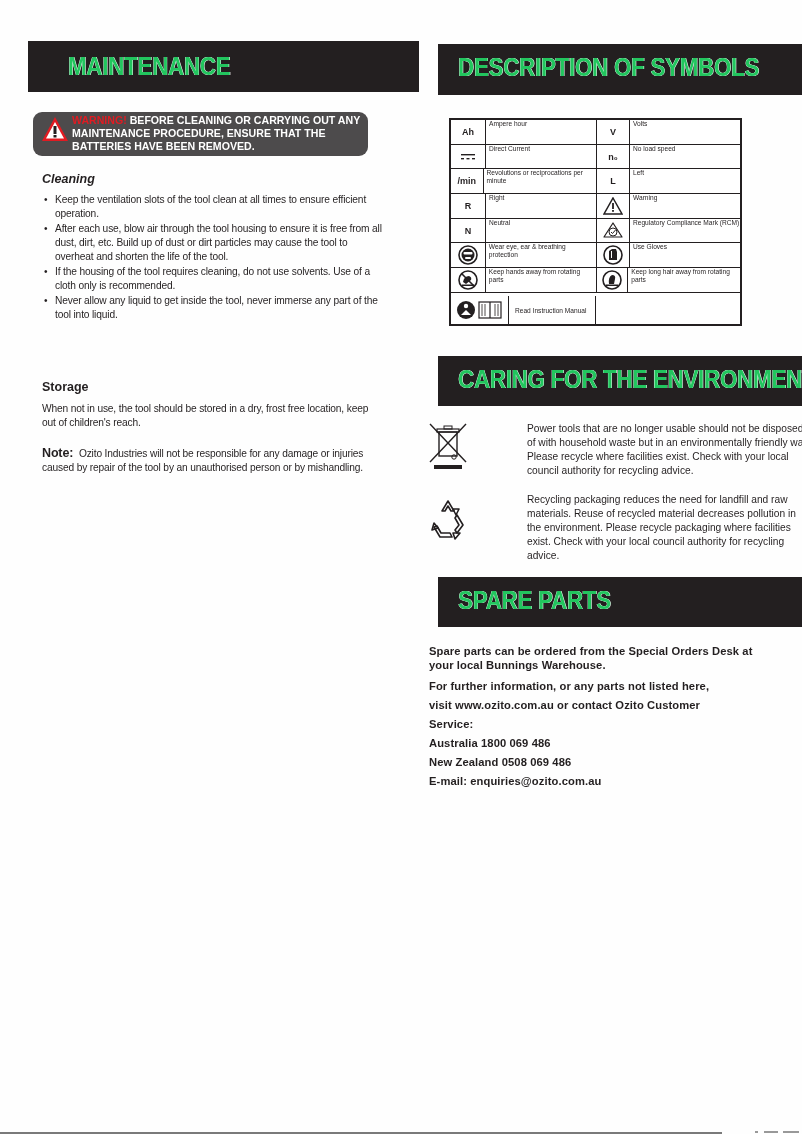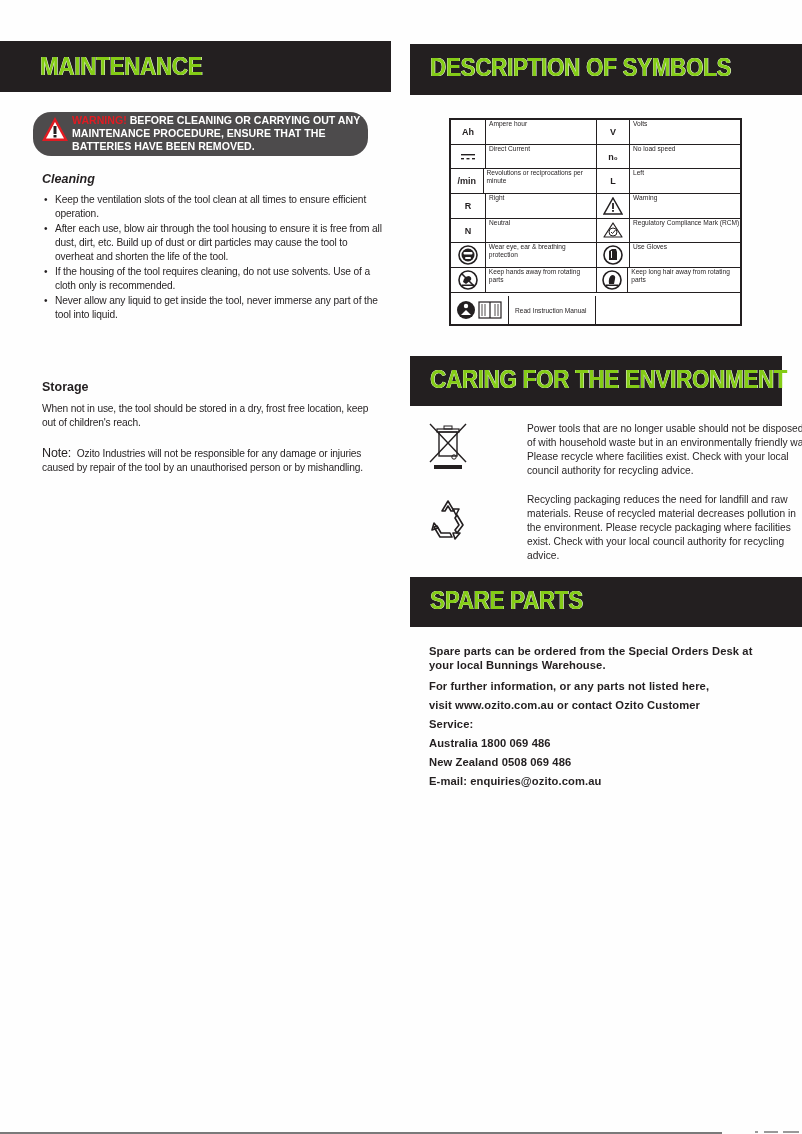--- a/index.html
+++ b/index.html
@@ -1,52 +1,52 @@
 <!DOCTYPE html>
 <html><head>
 <meta charset="utf-8">
 <style>
   * { box-sizing: border-box; margin: 0; padding: 0; }
   html, body { width: 802px; height: 1134px; background: #fefefe; overflow: hidden; }
   body { position: relative; font-family: "Liberation Sans", sans-serif; color: #231f20; }
 
-  .banner { position: absolute; background: #231f20; color: #84cc16; }
+  .banner { position: absolute; background: #231f20; color: #22c55e; margin-left: 28px; }
   .banner h1 {
     font-family: "Liberation Sans", sans-serif; font-weight: 900;
     font-size: 26px; letter-spacing: -0.3px; transform: scaleX(0.86); transform-origin: left center;
     position: absolute; left: 20px; top: 10px; white-space: nowrap; line-height: 1;
     text-shadow: 0.5px 0 0 #fff, -0.3px 0 0 #fff;
   }
   #banner-maint { left: 0; top: 41px; width: 391px; height: 51px; }
   #banner-maint h1 { left: 40px; top: 12px; }
   #banner-symbols { left: 410px; top: 44px; width: 447px; height: 51px; }
   #banner-env { left: 410px; top: 356px; width: 372px; height: 50px; }
   #banner-spare { left: 410px; top: 577px; width: 420px; height: 50px; }
 
   .warning-box {
     position: absolute; left: 33px; top: 112px; width: 335px; height: 44px;
-    background: #4d4b4c; border-radius: 18px; color: #fff;
+    background: #4d4b4c; border-radius: 9px; color: #fff;
     font-weight: bold; font-size: 10.6px; line-height: 13px;
   }
   .warning-box .warn-icon { position: absolute; left: 8px; top: 4px; width: 28px; height: 26px; }
   .warning-box .warn-text { position: absolute; left: 39px; top: 2px; width: 292px; }
   .warning-box .warn-red { color: #e11b22; }
 
   .h2 { position: absolute; font-weight: bold; font-size: 12.5px; color: #231f20; }
   .body-text { font-family: "Liberation Sans", sans-serif; font-size: 10.2px; line-height: 14px; color: #231f20; letter-spacing: -0.15px; }
 
   #cleaning-title { left: 42px; top: 172px; font-style: italic; }
   #cleaning-list { position: absolute; left: 42px; top: 193px; width: 340px; list-style: none; }
   #cleaning-list li { position: relative; padding-left: 13px; margin-bottom: 1px; }
   #cleaning-list li::before { content: "\2022"; position: absolute; left: 2px; top: 0; }
 
   #storage-title { left: 42px; top: 380px; }
   #storage-text { position: absolute; left: 42px; top: 402px; width: 340px; }
   #note-block { position: absolute; left: 42px; top: 446px; width: 340px; }
-  #note-block .note-label { font-weight: normal; font-size: 12.5px; margin-right: 3px; }
+  #note-block .note-label { font-weight: bold; font-size: 12.5px; margin-right: 3px; }
 
   
   .sym-table {
     position: absolute; left: 449px; top: 118px; width: 293px; height: 208px;
     border: 2px solid #231f20; background: #fff;
   }
   .sym-col { position: absolute; top: 0; width: 145px; }
   .sym-col.left { left: 0; }
   .sym-col.right { left: 145px; width: 144px; border-left: 1px solid #231f20; }
   .sym-row { position: relative; height: 24.7px; border-bottom: 1px solid #231f20; display: flex; align-items: flex-start; }

